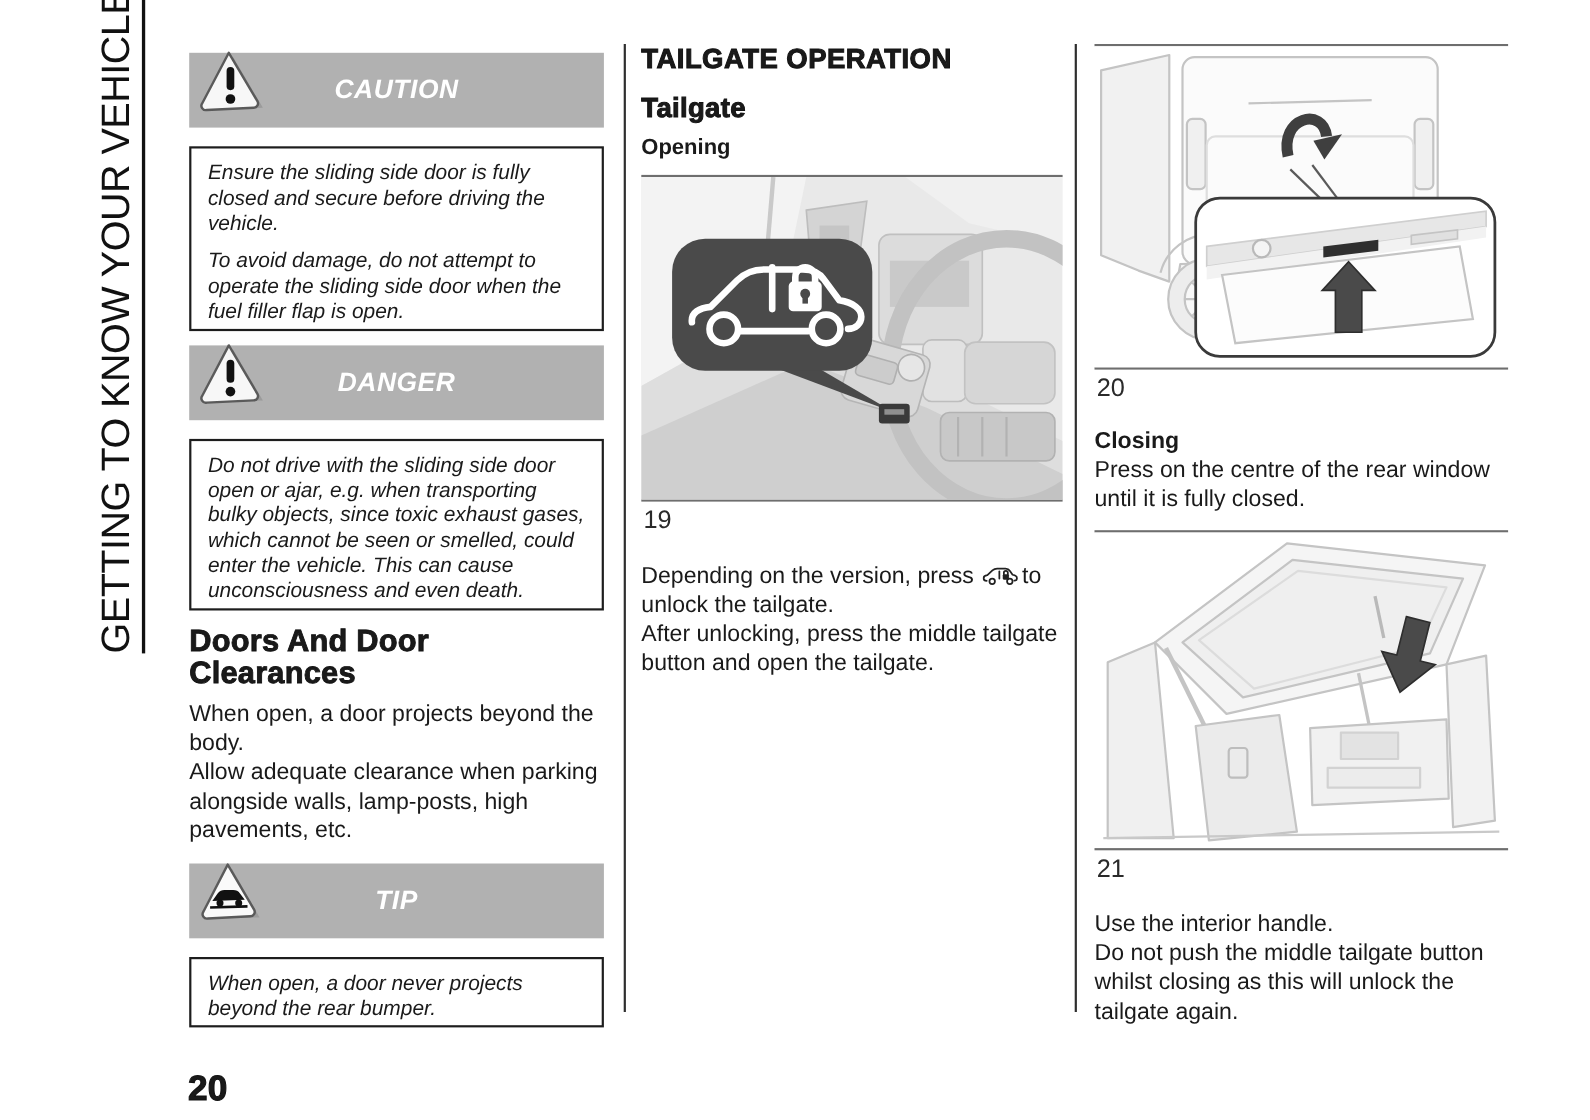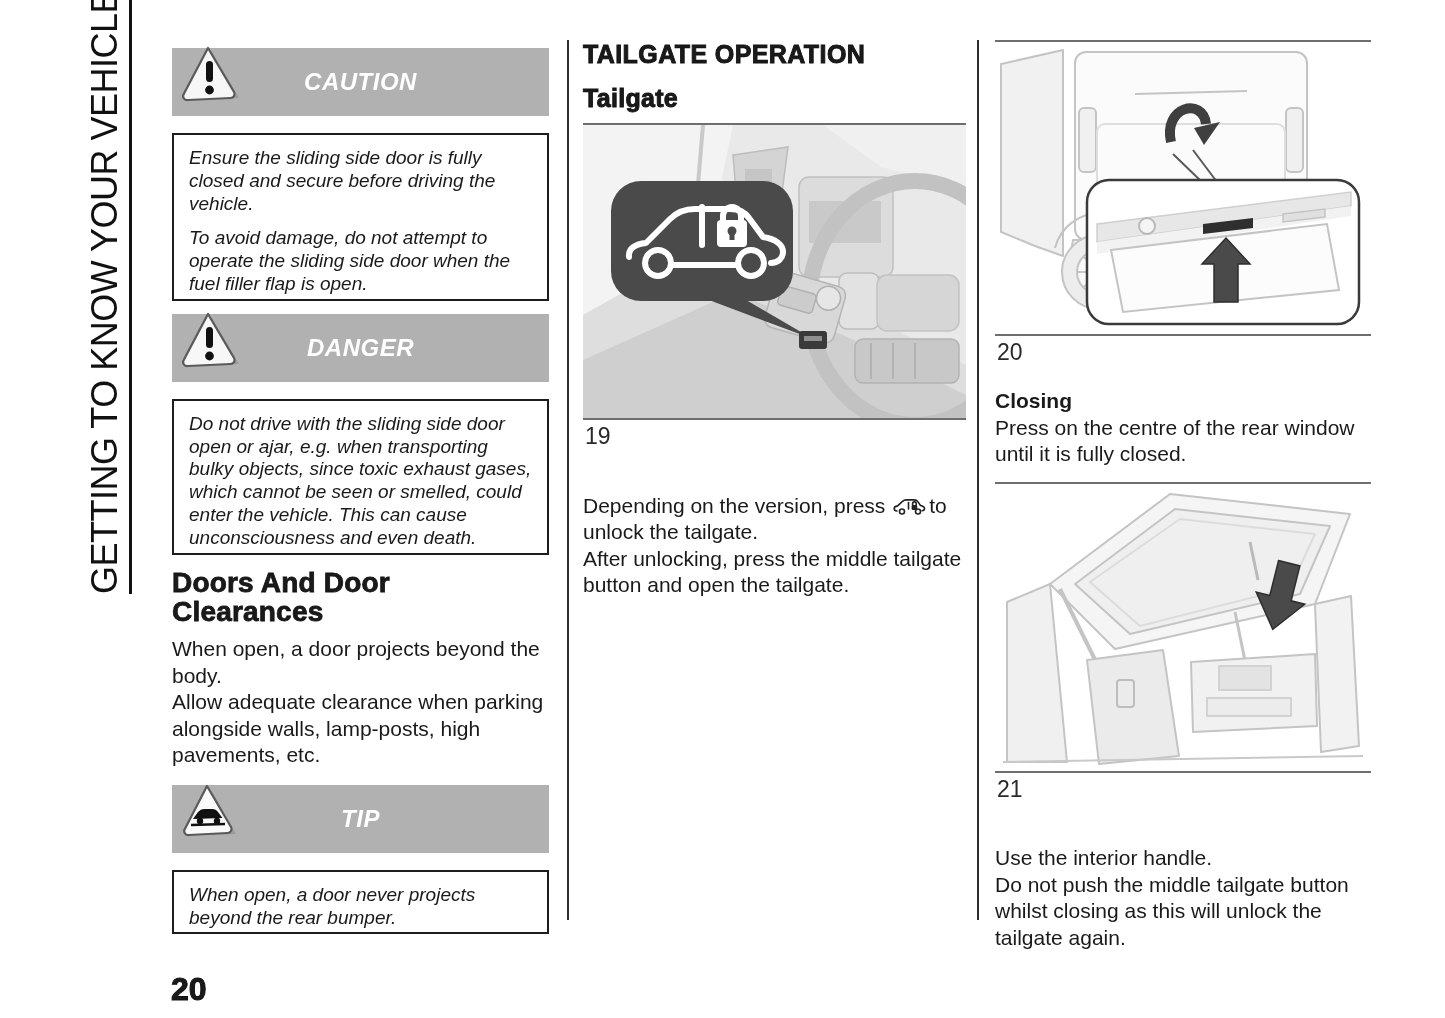--- a/index.html
+++ b/index.html
@@ -53,21 +53,21 @@
     -webkit-text-stroke:0.9px #111;letter-spacing:0.4px;
   }
   .sub-title{
     font-size:25px;margin:0 0 10px;font-weight:bold;
     -webkit-text-stroke:0.9px #111;letter-spacing:0.3px;
   }
   .small-heading{font-size:20px;margin:0 0 13px;font-weight:bold;}
   .inline-heading{font-size:21px;margin:0 0 2px;font-weight:bold;}
   
   .body-text{font-size:21px;line-height:26.5px;margin:0;}
-  .para-block{margin-top:42px;}
+  .para-block{margin-top:24px;}
   
   figure{margin:0;padding:0;}
   .fig{border-top:2px solid #6e6e6e;border-bottom:2px solid #6e6e6e;line-height:0;}
   .fig svg{display:block;}
   figcaption{
     font-size:23px;color:#2a2a2a;padding:3px 0 0 2px;line-height:1.2;
     font-family:"Liberation Sans",sans-serif;
   }
   .fig-gap{margin-top:14px;}
   
@@ -144,20 +144,21 @@
     <div class="note-box" style="margin-top:17px;font-style:italic;">
       <p>When open, a door never projects beyond the rear bumper.</p>
     </div>
 
   </div>
 
   <div class="col col-mid">
 
     <h1 class="main-title">TAILGATE OPERATION</h1>
     <h2 class="sub-title">Tailgate</h2>
+    <h3 class="small-heading">Opening</h3>
 
     <figure>
       <div class="fig">
         <svg width="383" height="293" viewBox="0 0 383 293">
           <rect width="383" height="293" fill="#e9e9e9"></rect>
           <polygon points="0,0 150,0 125,120 0,190" fill="#f3f3f3"></polygon>
           <line x1="120" y1="0" x2="112" y2="95" stroke="#c9c9c9" stroke-width="4"></line>
           <path d="M0,190 L125,120 L200,150 L383,240 L383,293 L0,293 Z" fill="#dedede"></path>
           <path d="M0,235 L150,168 L260,210 L383,270 L383,293 L0,293 Z" fill="#cfcfcf"></path>
           <path d="M150,30 L205,22 L195,98 L156,102 Z" fill="#d4d4d4" stroke="#bdbdbd" stroke-width="1.5"></path>

